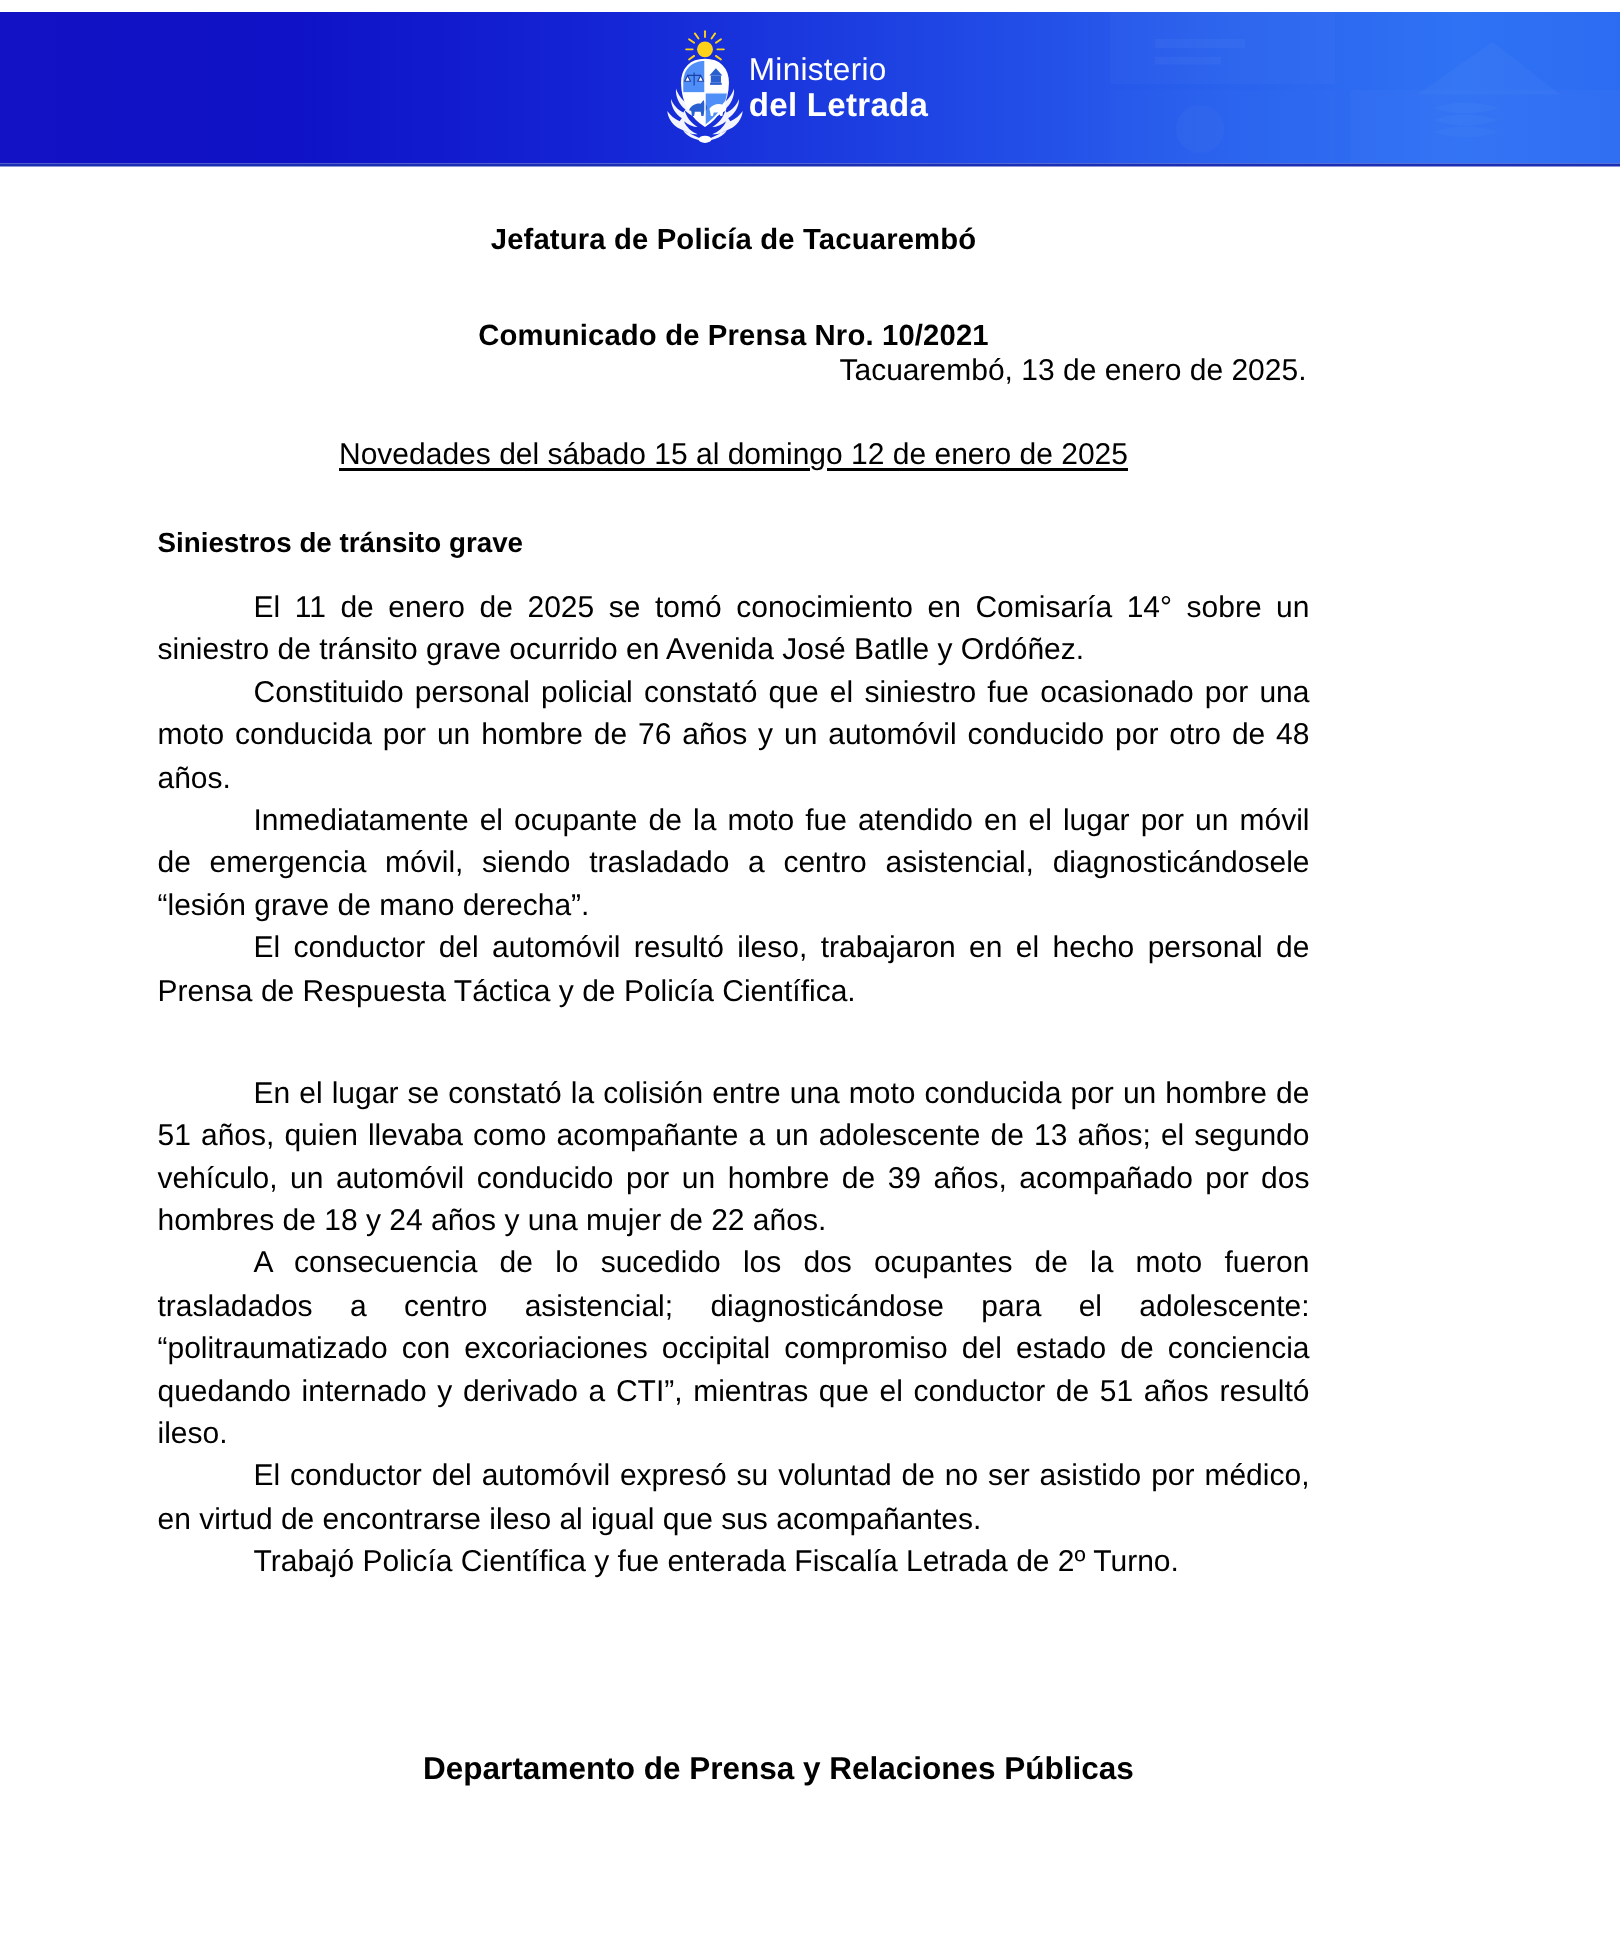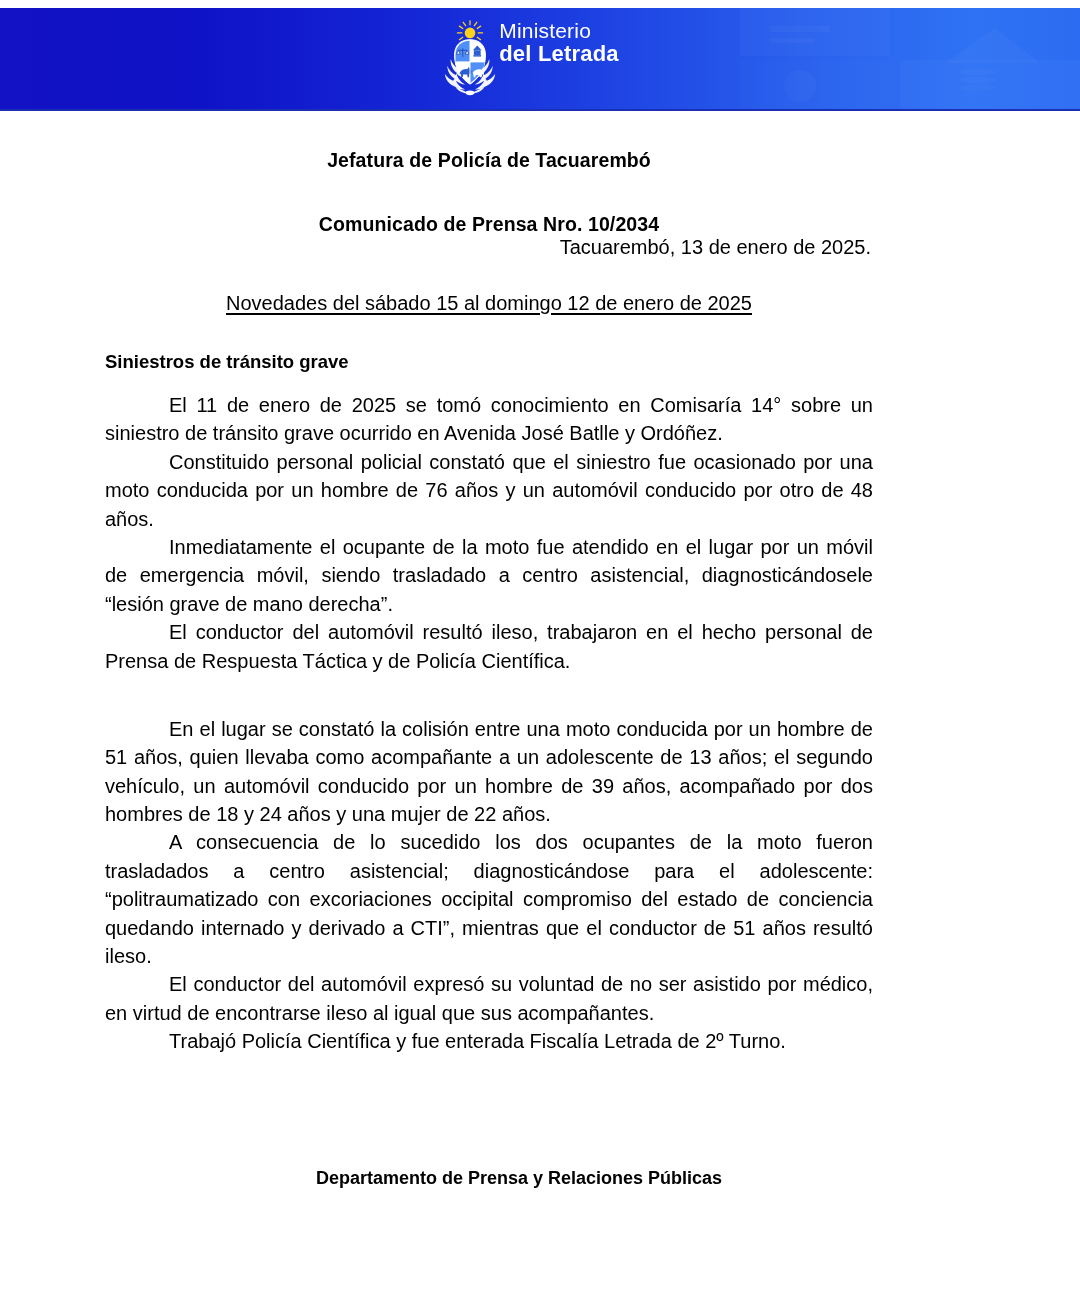--- a/index.html
+++ b/index.html
@@ -43,21 +43,21 @@
   .banner-watermark {
     position: absolute;
     top: 0; right: 0;
     width: 340px; height: 101px;
     opacity: 0.10;
     pointer-events: none;
   }
   .banner-inner {
     position: relative;
     display: flex;
-    align-items: flex-start;
+    align-items: center;
     z-index: 2;
     transform: translateX(-10px);
   }
   .crest {
     width: 58px;
     height: 78px;
     flex: 0 0 auto;
   }
   .ministry-text {
     display: flex;
@@ -122,21 +122,21 @@
     margin: 0;
   }
   .block-gap {
     height: 40px;
   }
   .first-para {
     margin-top: 18px;
   }
   .footer-line {
     text-align: center;
-    font-size: 18px;
+    font-size: 21px;
     font-weight: bold;
     margin-top: 112px;
     padding-left: 60px;
   }
 </style>
 </head>
 <body>
 
 <div class="page-top-gap"></div>
 
@@ -221,21 +221,21 @@
       <span class="ministry-line2">del Letrada</span>
     </div>
 
   </div>
 </div>
 
 <div class="doc">
 
   <div class="title-block">
     <div class="doc-title">Jefatura de Policía de Tacuarembó</div>
-    <div class="doc-subtitle-num">Comunicado de Prensa Nro. 10/2034</div>
+    <div class="doc-subtitle-num">Comunicado de Prensa Nro. 10/2021</div>
   </div>
 
   <div class="dateline">Tacuarembó, 13 de enero de 2025.</div>
 
   <div class="period-heading">
     <span>Novedades del sábado 15 al domingo 12 de enero de 2025</span>
   </div>
 
   <div class="section-heading">Siniestros de tránsito grave</div>
 

